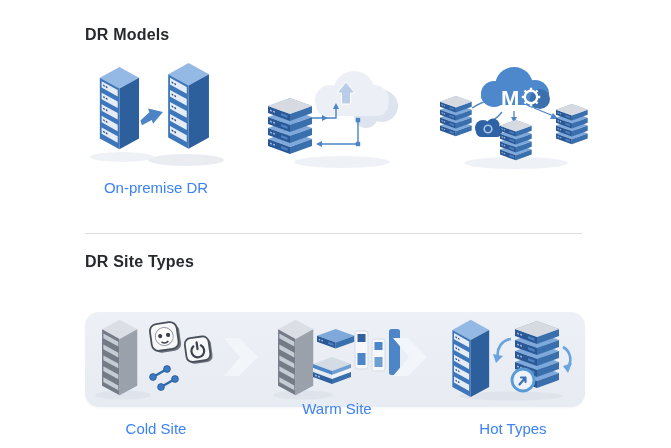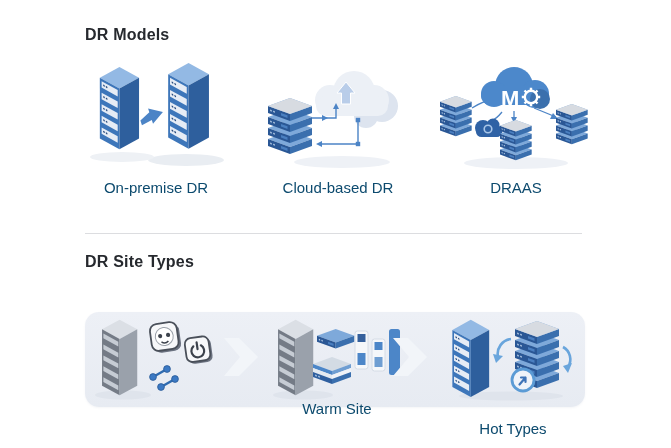--- a/index.html
+++ b/index.html
@@ -5,21 +5,21 @@
   html,body{margin:0;padding:0;background:#ffffff;}
   .stage{
     position:relative;width:671px;height:448px;background:#ffffff;
     font-family:"Liberation Sans",sans-serif;overflow:hidden;
   }
   .sec-title{
     position:absolute;margin:0;font-size:16px;font-weight:700;
     color:#26292e;letter-spacing:.2px;
   }
   .cap{
-    position:absolute;font-size:15px;color:#0c4a6e;text-align:center;
+    position:absolute;font-size:15px;color:#3b82f6;text-align:center;
     line-height:18px;
   }
   .divider{position:absolute;height:1px;background:#dcdde0;}
   .band{
     position:absolute;border-radius:14px;
     background:linear-gradient(180deg,#edf0f6 0%,#e7ebf2 100%);
     box-shadow:0 1px 2px rgba(120,130,150,.08);
   }
   .icon,.chev{position:absolute;display:block;}
 </style>
@@ -174,22 +174,20 @@
         <rect x="38" y="70" width="26" height="11" rx="5.5"></rect>
       </g>
       <circle cx="50" cy="73" r="3.8" fill="none" stroke="#a9c6e8" stroke-width="1.6"></circle>
     </g>
     <use href="#stack4" transform="translate(2,40) scale(0.72)"></use>
     <use href="#stack4" transform="translate(118,48) scale(0.72)"></use>
     <use href="#stack4" transform="translate(62,64) scale(0.72)"></use>
   </svg>
 
   <div class="cap" style="left:84px;top:179px;width:144px">On-premise DR</div>
-  <div class="cap" style="left:266px;top:179px;width:144px">Cloud-based DR</div>
-  <div class="cap" style="left:444px;top:179px;width:144px">DRAAS</div>
 
   <div class="divider" style="left:85px;top:233px;width:497px"></div>
 
   <h2 class="sec-title" style="left:85px;top:253px">DR Site Types</h2>
 
   <div class="band" style="left:85px;top:312px;width:500px;height:95px">
 
     <svg class="icon" style="left:6px;top:5px" width="132" height="84" viewBox="0 0 132 84">
       <ellipse cx="32" cy="78" rx="28" ry="4.5" fill="#dfe4ec"></ellipse>
       <use href="#rackframe" transform="translate(4,0) scale(0.88)"></use>
@@ -276,16 +274,17 @@
         <polygon points="52,37 62,39 55,46"></polygon>
         <polygon points="122,49 131,46 127,56"></polygon>
       </g>
       <g transform="translate(82,63)">
         <circle r="11" fill="#eff3f9" stroke="#5b9bd5" stroke-width="2.8"></circle>
         <path d="M-3.5 4.5 L2.5 -2.5 M2.5 -2.5 H-2 M2.5 -2.5 V2" stroke="#3f74b8" stroke-width="2.2" fill="none" stroke-linecap="round"></path>
       </g>
     </svg>
   </div>
 
+  <div class="cap" style="left:96px;top:420px;width:120px">Cold Site</div>
   <div class="cap" style="left:277px;top:400px;width:120px">Warm Site</div>
   <div class="cap" style="left:453px;top:420px;width:120px">Hot Types</div>
 
 </div>
 
 </body></html>

